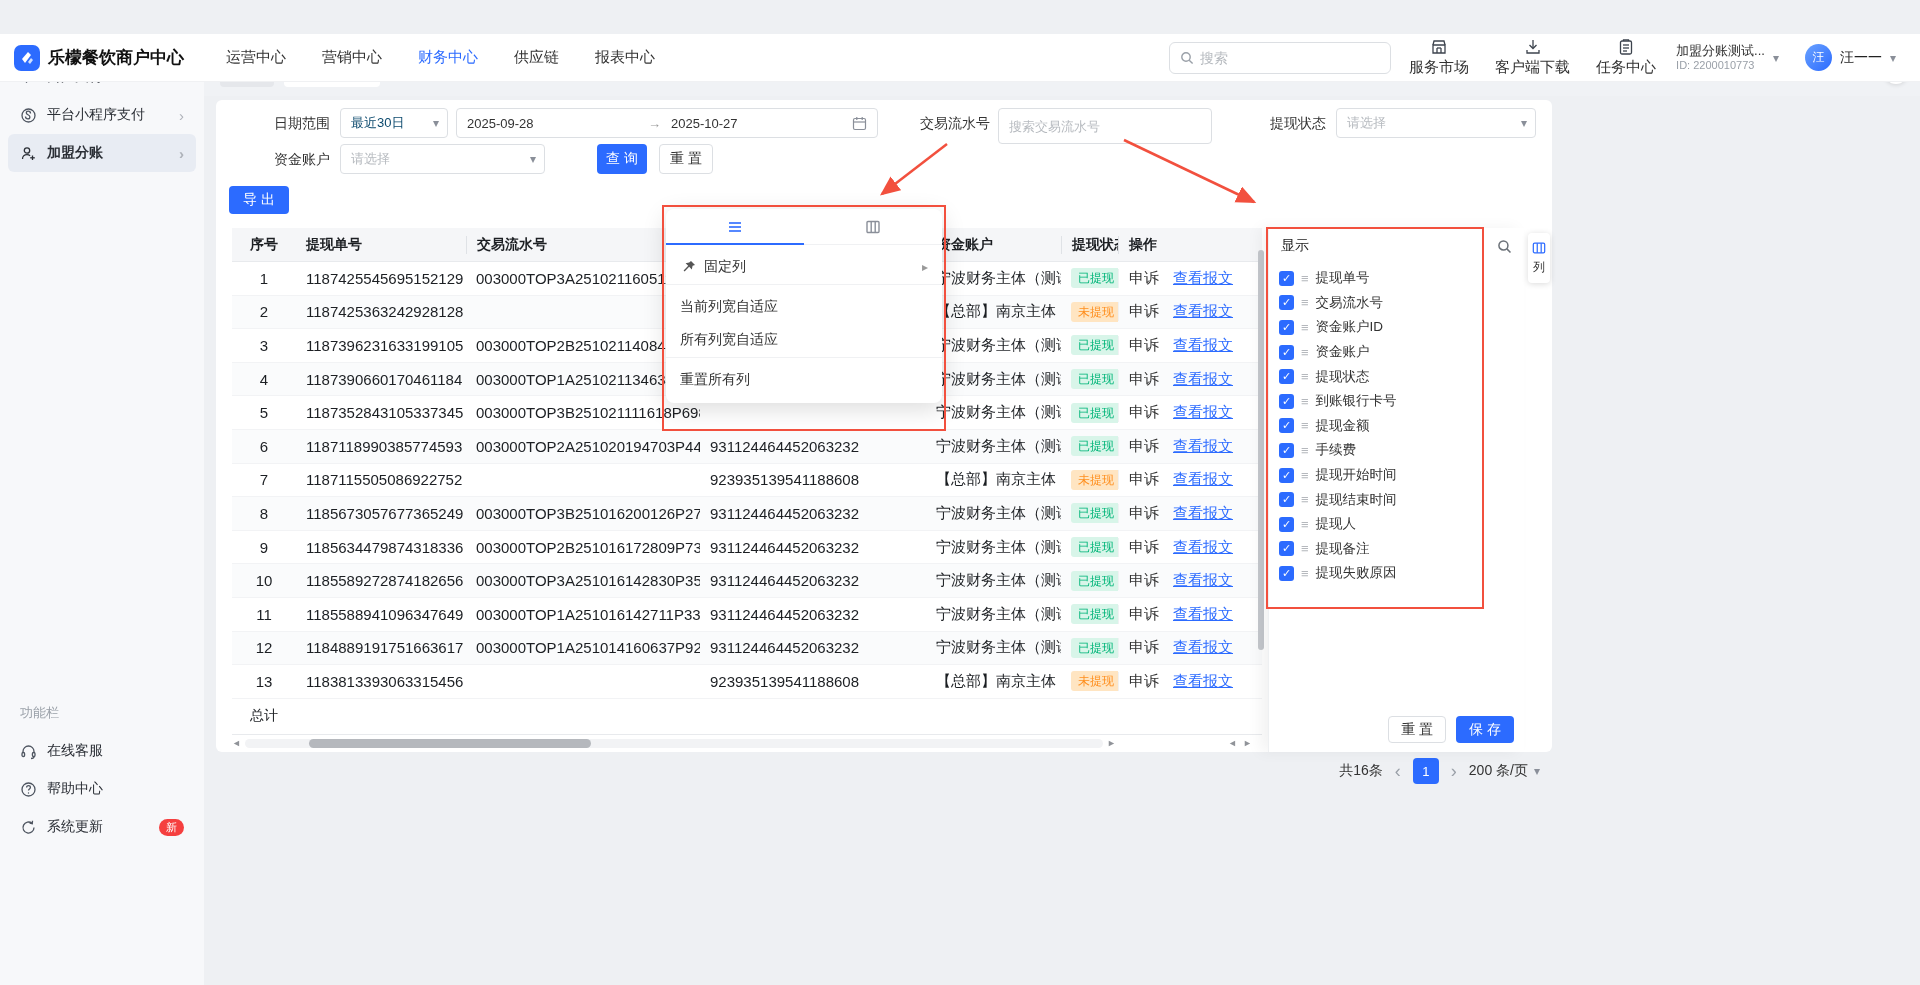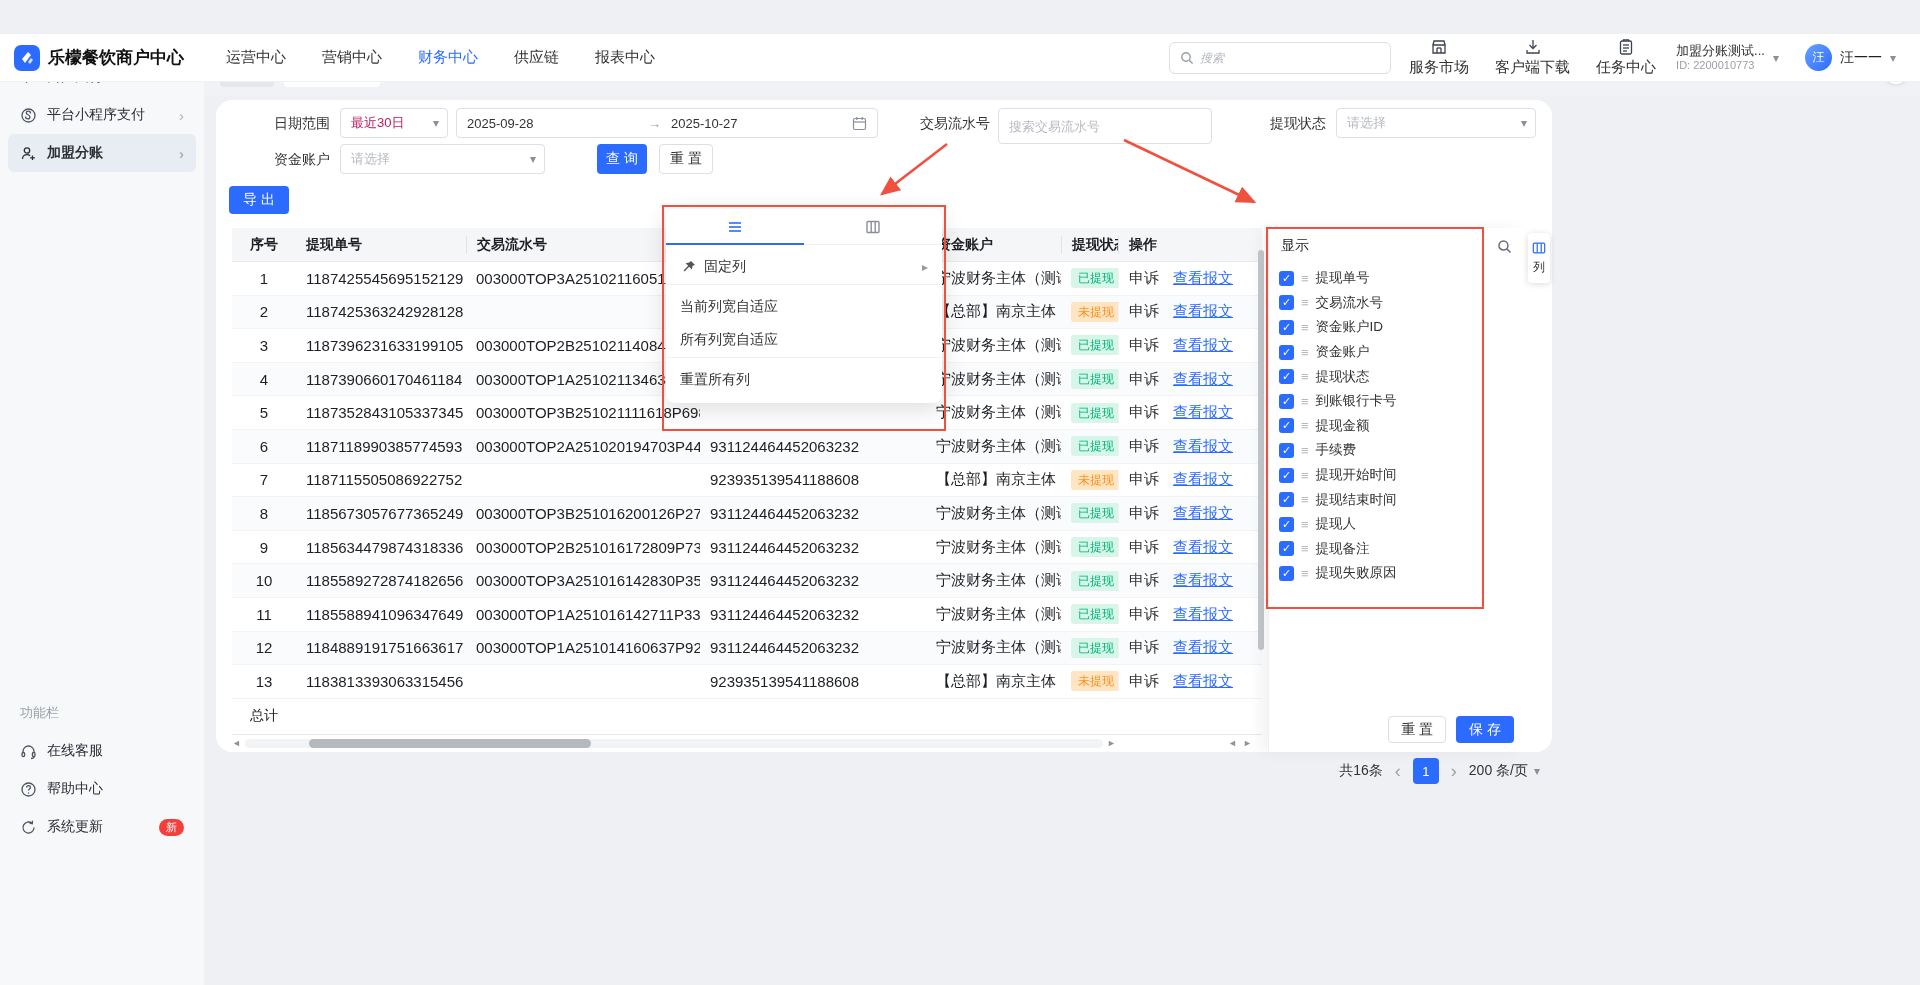--- a/index.html
+++ b/index.html
@@ -11,22 +11,22 @@
     display:flex;align-items:center;z-index:10;border-bottom:1px solid #f0f1f3;margin-top:34px;}
   .logo{display:flex;align-items:center;gap:8px;margin-left:14px;}
   .logo-icon{width:26px;height:26px;border-radius:7px;background:#2c6bff;display:flex;align-items:center;justify-content:center;}
   .logo-text{font-size:17px;font-weight:bold;color:#111;}
   .top-nav{display:flex;gap:24px;margin-left:36px;}
   .nav-item{font-size:15px;color:#333;cursor:pointer;padding:4px 6px;font-weight:500;}
   .nav-item.active{color:#2c6bff;}
   .hspacer{flex:1;}
   .gsearch{width:222px;height:32px;border:1px solid #dcdfe3;border-radius:6px;display:flex;align-items:center;
     padding:0 10px;gap:6px;background:#fff;margin-right:18px;}
-  .gsearch input{border:none;outline:none;font-size:12px;width:170px;color:#333;background:transparent;
-    font-family:inherit;font-style:italic;}
+  .gsearch input{border:none;outline:none;font-size:14px;width:170px;color:#333;background:transparent;
+    font-family:inherit;}
   .gsearch input::placeholder{color:#b6babf;}
   .quick-actions{display:flex;gap:26px;margin-right:20px;}
   .qa{display:flex;flex-direction:column;align-items:center;gap:2px;cursor:pointer;}
   .qa-label{font-size:15px;color:#333;white-space:nowrap;}
   .tenant{display:flex;align-items:center;gap:8px;margin-right:26px;cursor:pointer;}
   .tenant-lines{display:flex;flex-direction:column;line-height:1.2;}
   .tenant-name{font-size:13px;color:#333;}
   .tenant-id{font-size:11px;color:#9aa0a8;}
   .caret{color:#8a8f99;font-size:12px;}
   .userbox{display:flex;align-items:center;gap:8px;margin-right:24px;cursor:pointer;}
@@ -48,25 +48,25 @@
   .tabbar{position:absolute;left:204px;top:48px;width:1716px;height:48px;background:#f0f2f5;
     display:flex;align-items:center;padding:0 16px;z-index:4;}
   .tab{height:30px;display:inline-flex;align-items:center;gap:8px;padding:0 14px;border-radius:4px;
     background:#e5e7eb;font-size:13px;color:#333;margin-right:10px;cursor:pointer;}
   .tab.active{background:#fff;}
   .tab-close{color:#777;font-size:14px;cursor:pointer;}
   .tab-collapse{position:absolute;right:12px;top:12px;width:24px;height:24px;border-radius:50%;background:#fff;
     box-shadow:0 1px 4px rgba(0,0,0,.12);display:flex;align-items:center;justify-content:center;
     color:#666;font-size:11px;cursor:pointer;}
   
-  .card{position:absolute;left:216px;top:100px;width:1336px;height:652px;background:#fff;border-radius:16px;z-index:1;}
+  .card{position:absolute;left:216px;top:100px;width:1336px;height:652px;background:#fff;border-radius:6px;z-index:1;}
   .flabel{position:absolute;height:30px;line-height:30px;font-size:14px;color:#333;text-align:right;}
   .fselect{position:absolute;height:30px;border:1px solid #dcdfe3;border-radius:4px;background:#fff;
     display:flex;align-items:center;padding:0 8px 0 10px;font-size:13px;cursor:pointer;}
-  .fselect .sel-text{flex:1;color:#be185d;white-space:nowrap;overflow:hidden;}
+  .fselect .sel-text{flex:1;color:#0c4a6e;white-space:nowrap;overflow:hidden;}
   .fselect .sel-text.placeholder{color:#b6babf;}
   .fdate{position:absolute;height:30px;border:1px solid #dcdfe3;border-radius:4px;background:#fff;
     display:flex;align-items:center;padding:0 10px;font-size:13px;color:#333;gap:10px;}
   .fdate .d-arrow{color:#999;}
   .fdate .d-val{flex:1;}
   .finput{position:absolute;height:36px;border:1px solid #dcdfe3;border-radius:4px;background:#fff;
     padding:0 10px;font-size:13px;color:#333;outline:none;font-family:inherit;}
   .finput::placeholder{color:#b6babf;}
   .btn{height:30px;border-radius:4px;font-size:14px;display:inline-flex;align-items:center;justify-content:center;
     cursor:pointer;border:1px solid transparent;white-space:nowrap;font-family:inherit;}

